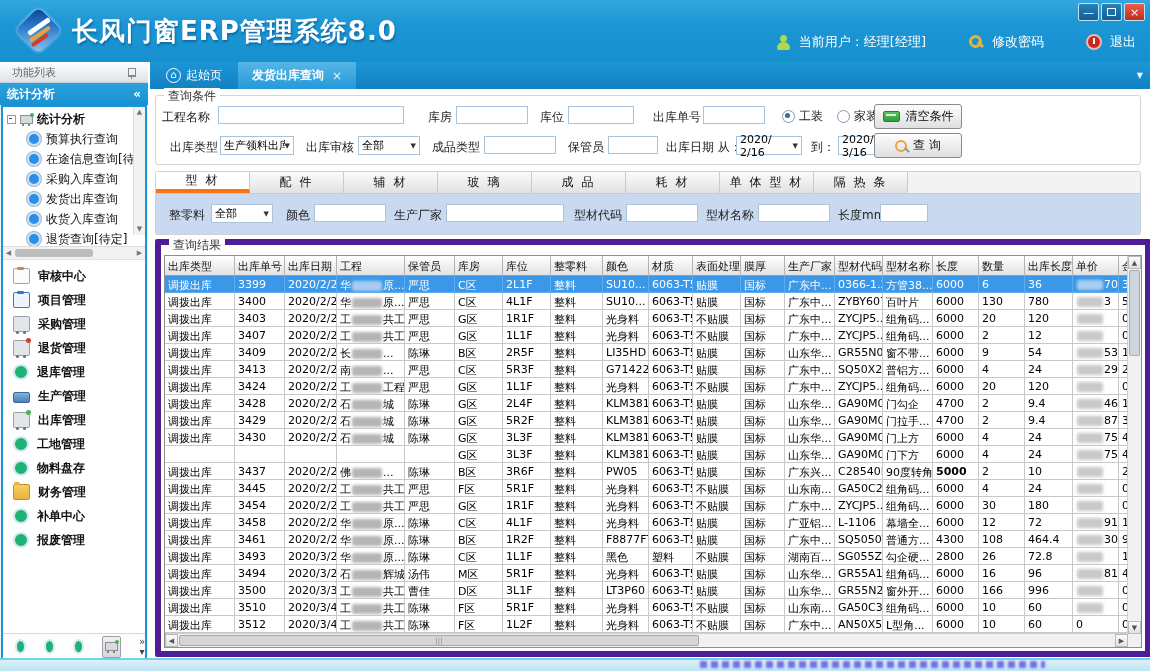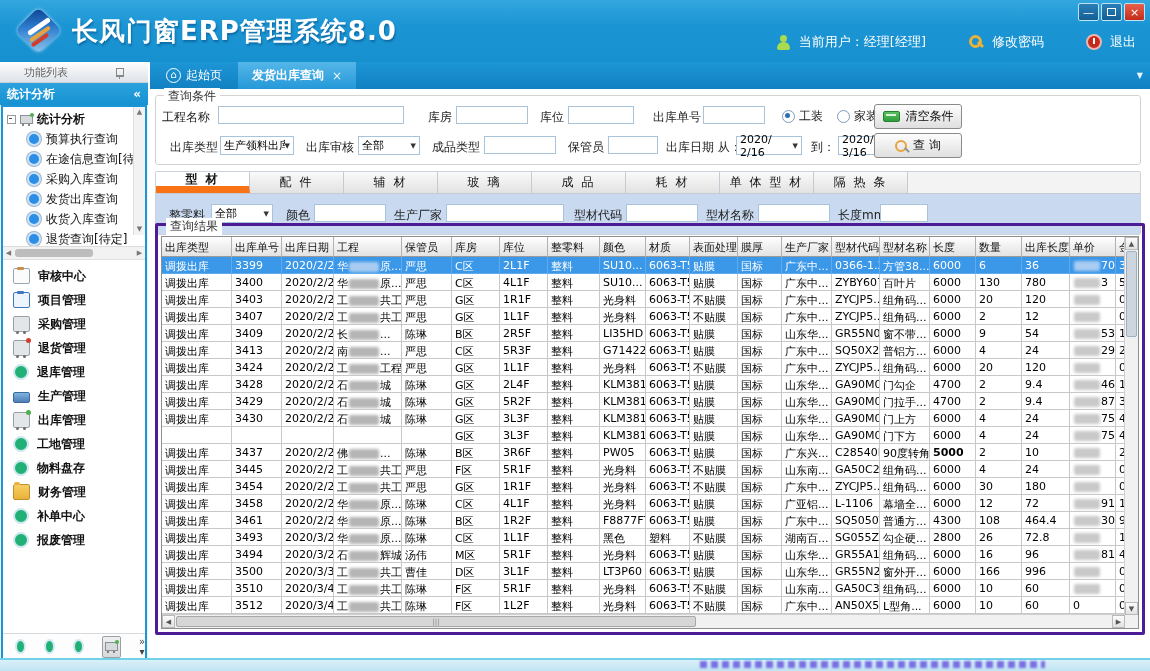--- a/index.html
+++ b/index.html
@@ -31,21 +31,21 @@
   .key-ico{width:16px;height:16px;position:relative;display:inline-block;}
   .key-ico::before{content:"";position:absolute;left:1px;top:1px;width:7px;height:7px;border:3px solid #e8b23d;border-radius:50%;}
   .key-ico::after{content:"";position:absolute;left:9px;top:9px;width:7px;height:3px;background:#e8b23d;transform:rotate(45deg);}
   .pwr-ico{width:16px;height:16px;border-radius:50%;background:#c42b1c;border:2px solid #f0b6ad;position:relative;display:inline-block;box-sizing:border-box;}
   .pwr-ico::after{content:"";position:absolute;left:5px;top:2px;width:2px;height:6px;background:#fff;}
   .ubar-gap{width:26px;}
 
   
   .sidebar{position:absolute;left:0;top:62px;width:148px;height:600px;background:#eef2f6;}
   .func-hd{height:20px;background:linear-gradient(#fefefe,#dde3e9);border-bottom:1px solid #c8cfd6;
-       color:#666;font-size:11px;display:flex;align-items:center;padding:0 24px;justify-content:space-between;}
+       color:#666;font-size:11px;display:flex;align-items:center;padding:0 12px;justify-content:space-between;}
   .pin{width:6px;height:6px;border:1px solid #888;border-bottom:2px solid #888;position:relative;display:inline-block;}
   .pin::after{content:"";position:absolute;left:2px;top:6px;width:1px;height:4px;background:#888;}
   .section-bar{height:22px;background:linear-gradient(#2ba2dd,#1791d2);color:#fff;font-size:12px;font-weight:bold;
        display:flex;align-items:center;justify-content:space-between;padding:0 7px;}
   .side-body{position:absolute;left:1px;top:43px;width:142px;height:552px;background:#fff;border:2px solid #1a96d6;}
   .tree{position:relative;height:150px;overflow:hidden;border-bottom:1px solid #e0e0e0;padding-top:2px;}
   .tree-row{height:20px;display:flex;align-items:center;font-size:12px;color:#111;white-space:nowrap;}
   .tree-root{padding-left:4px;gap:4px;font-weight:bold;}
   .tw-box{width:7px;height:7px;border:1px solid #999;display:inline-block;position:relative;background:#fff;}
   .tw-box::after{content:"";position:absolute;left:1px;top:2px;width:3px;height:1px;background:#555;}
@@ -113,26 +113,26 @@
        font-size:12px;color:#111;cursor:pointer;}
   .clr-ico{width:15px;height:9px;background:linear-gradient(#59c25f,#2f9e3c);border:1px solid #267f31;border-radius:2px;position:relative;}
   .clr-ico::after{content:"";position:absolute;left:2px;top:2px;width:10px;height:2px;background:#d9f2da;}
   .mag-ico{width:8px;height:8px;border:2px solid #e8a33d;border-radius:50%;position:relative;}
   .mag-ico::after{content:"";position:absolute;left:7px;top:7px;width:6px;height:2px;background:#8a8f94;transform:rotate(45deg);}
 
   .fs-mat{position:absolute;left:5px;top:82px;width:984px;height:62px;border:1px solid #cdd3da;border-radius:2px;overflow:hidden;}
   .mtabs{height:21px;display:flex;background:#f3f3f3;border-bottom:1px solid #c5cbd2;}
   .mtab{width:94px;height:21px;box-sizing:border-box;display:flex;align-items:center;justify-content:center;
        font-size:12px;color:#111;background:linear-gradient(#fafafa,#e2e2e2);border-right:1px solid #c5cbd2;cursor:pointer;letter-spacing:2px;}
-  .mtab.active{background:#fff;font-weight:bold;border-bottom:7px solid #f97316;}
+  .mtab.active{background:#fff;font-weight:normal;border-bottom:4px solid #f97316;}
   .mpanel{position:relative;height:40px;background:#c9daf0;}
   .mpanel .q-label{top:13px;}
   .mpanel .txt,.mpanel .sel{top:10px;}
 
-  .fs-results{position:absolute;left:5px;top:134px;width:984px;height:406px;border:3px solid #4c1d95;border-radius:2px;}
+  .fs-results{position:absolute;left:5px;top:150px;width:984px;height:406px;border:6px solid #4c1d95;border-radius:2px;}
   .grid{position:absolute;left:3px;top:10px;right:3px;bottom:3px;border:1px solid #8e8e8e;background:#fff;overflow:hidden;}
   .g-inner{position:absolute;left:0;top:0;right:13px;bottom:13px;overflow:hidden;}
   .g-hrow{display:flex;height:20px;}
   .g-hcell{box-sizing:border-box;height:20px;padding:3px 3px 0;flex:none;font-size:11px;color:#111;white-space:nowrap;overflow:hidden;
        background:linear-gradient(#ffffff,#e2e2e2);border-right:1px solid #b2b2b2;border-bottom:1px solid #9a9a9a;}
   .g-row{display:flex;height:17px;background:#fff;cursor:default;}
   .g-cell{box-sizing:border-box;height:17px;padding:2px 3px 0;flex:none;font-size:11px;color:#000;
        white-space:nowrap;overflow:hidden;border-right:1px solid #c8c8c8;border-bottom:1px solid #c8c8c8;}
   .g-row.selected{background:#3b97e8;}
   .g-row.selected .g-cell{color:#fff;border-right-color:#5fabeE;border-bottom-color:#5fabee;}

